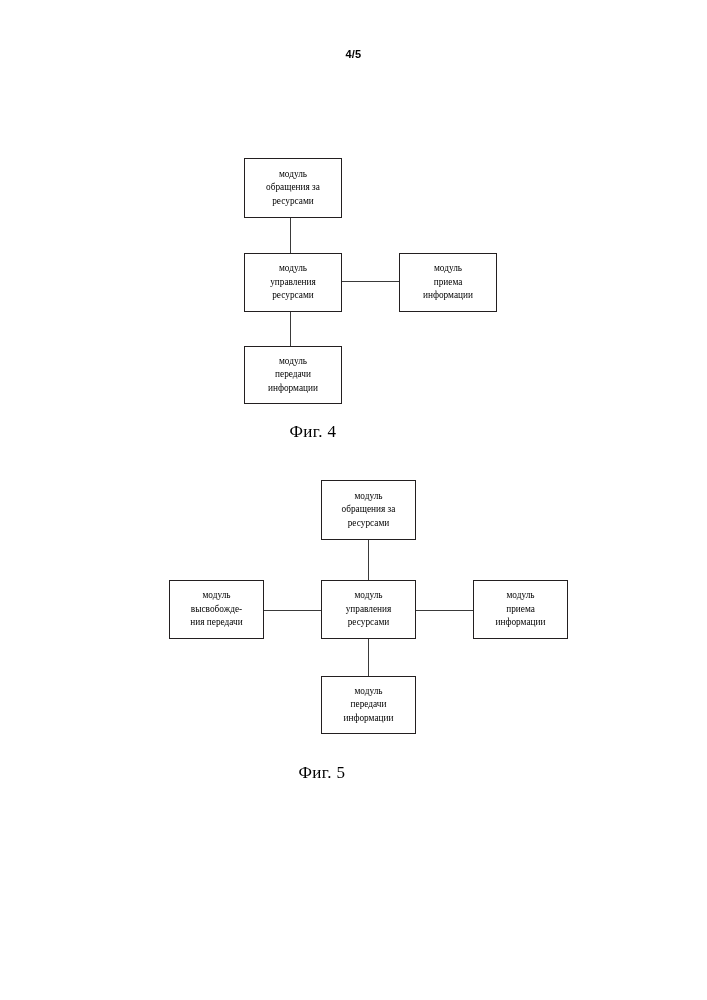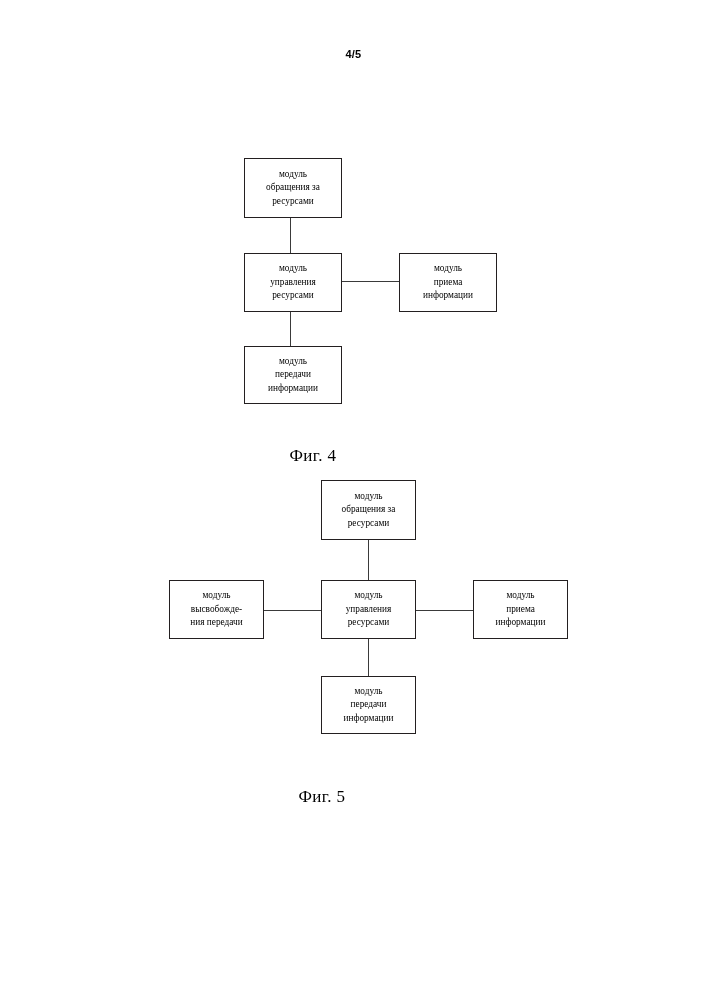--- a/index.html
+++ b/index.html
@@ -71,21 +71,20 @@
   .connector.h { height: 1px; }
 
   
   .fig-caption {
     position: absolute;
     left: 0;
     width: 602px;
     text-align: center;
     font-size: 17px;
     letter-spacing: 0.4px;
-    margin-top: 24px;
   }
   #figure-4 .fig-caption { top: 282px; }
   #figure-5 .fig-caption { top: 293px; padding-left: 9px; }
 
   
   #f4-request  { left: 232px; top: 18px;  width: 98px; height: 60px; }
   #f4-manage   { left: 232px; top: 113px; width: 98px; height: 59px; }
   #f4-receive  { left: 387px; top: 113px; width: 98px; height: 59px; }
   #f4-transmit { left: 232px; top: 206px; width: 98px; height: 58px; }
 

